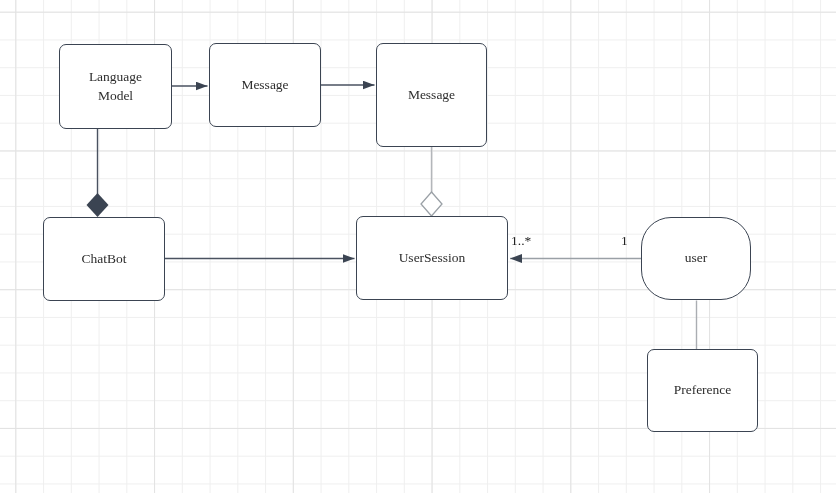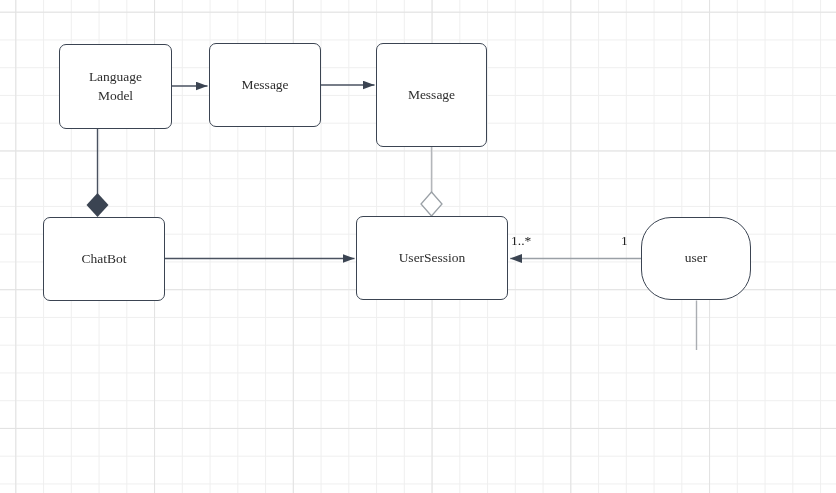--- a/index.html
+++ b/index.html
@@ -116,18 +116,21 @@
   </div>
 
   <div class="node n-usersession">
     <span class="label">UserSession</span>
   </div>
 
   <div class="node n-user">
     <span class="label">user</span>
   </div>
 
+  <div class="node n-preference">
+    <span class="label">Preference</span>
+  </div>
 
   <div class="edge-label lbl-target-mult">1..*</div>
 
   <div class="edge-label lbl-source-mult">1</div>
 
 </div>
 
 </body></html>

